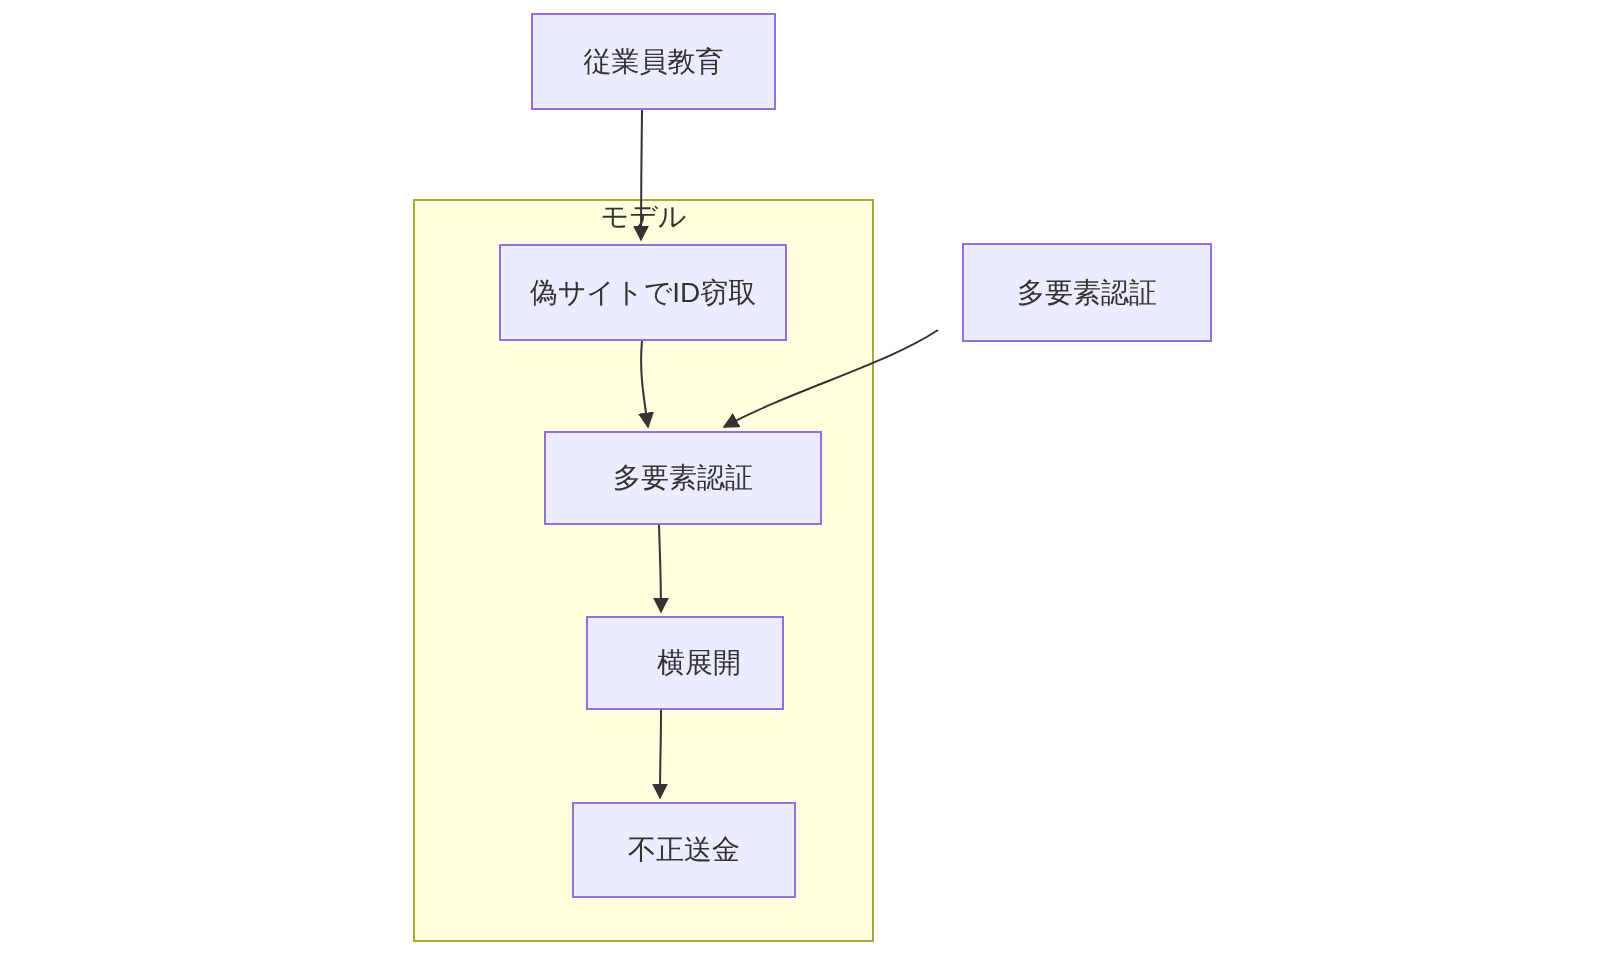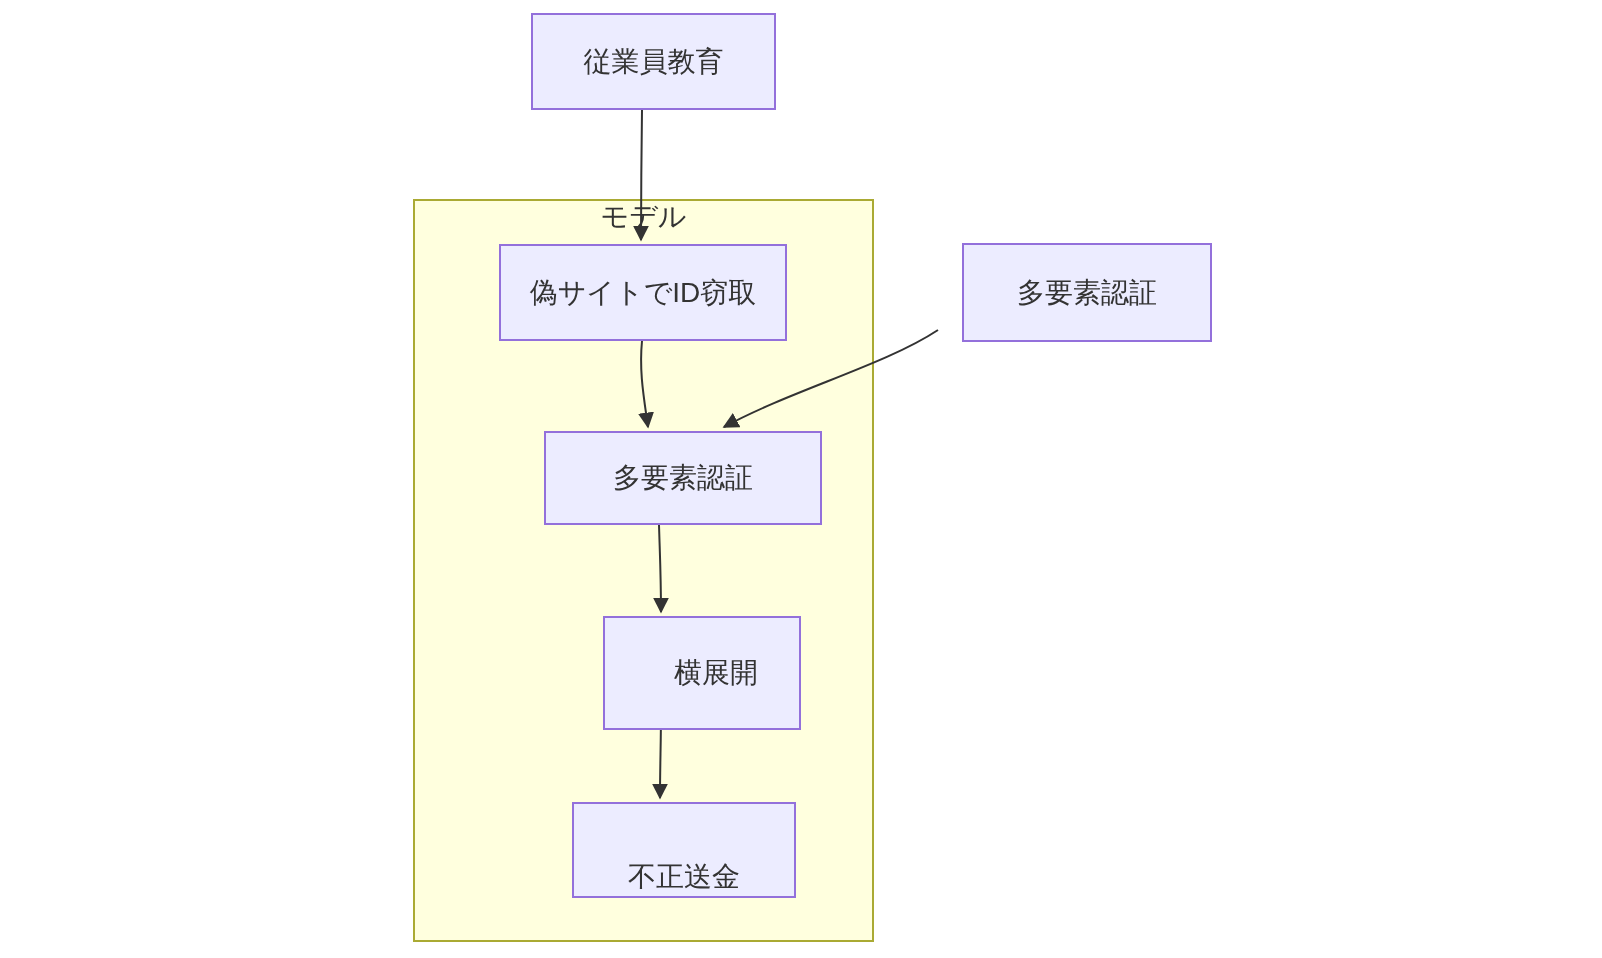--- a/index.html
+++ b/index.html
@@ -58,22 +58,22 @@
     justify-content: center;
     text-align: center;
     z-index: 4;
     margin-left: 24px;
   }
   .node span { display: block; padding: 0 10px; }
   .n-employee  { left: 507px; top:  13px; width: 245px; height:  97px; }
   .n-fakesite  { left: 475px; top: 244px; width: 288px; height:  97px; }
   .n-mfa       { left: 938px; top: 243px; width: 250px; height:  99px; }
   .n-login     { left: 520px; top: 431px; width: 278px; height:  94px; }
-  .n-lateral   { left: 579px; top: 616px; width: 198px; height:  114px; padding-left: 28px; }
-  .n-fraud     { left: 548px; top: 802px; width: 224px; height:  96px; align-items: flex-end; }
+  .n-lateral   { left: 562px; top: 616px; width: 198px; height:  94px; padding-left: 28px; }
+  .n-fraud     { left: 548px; top: 802px; width: 224px; height:  96px; }
 </style>
 </head>
 <body>
 
 <div class="canvas">
 
   <div class="cluster"></div>
   <div class="cluster-label">モデル</div>
 
   <svg class="edges" width="1602" height="958" viewBox="0 0 1602 958">

